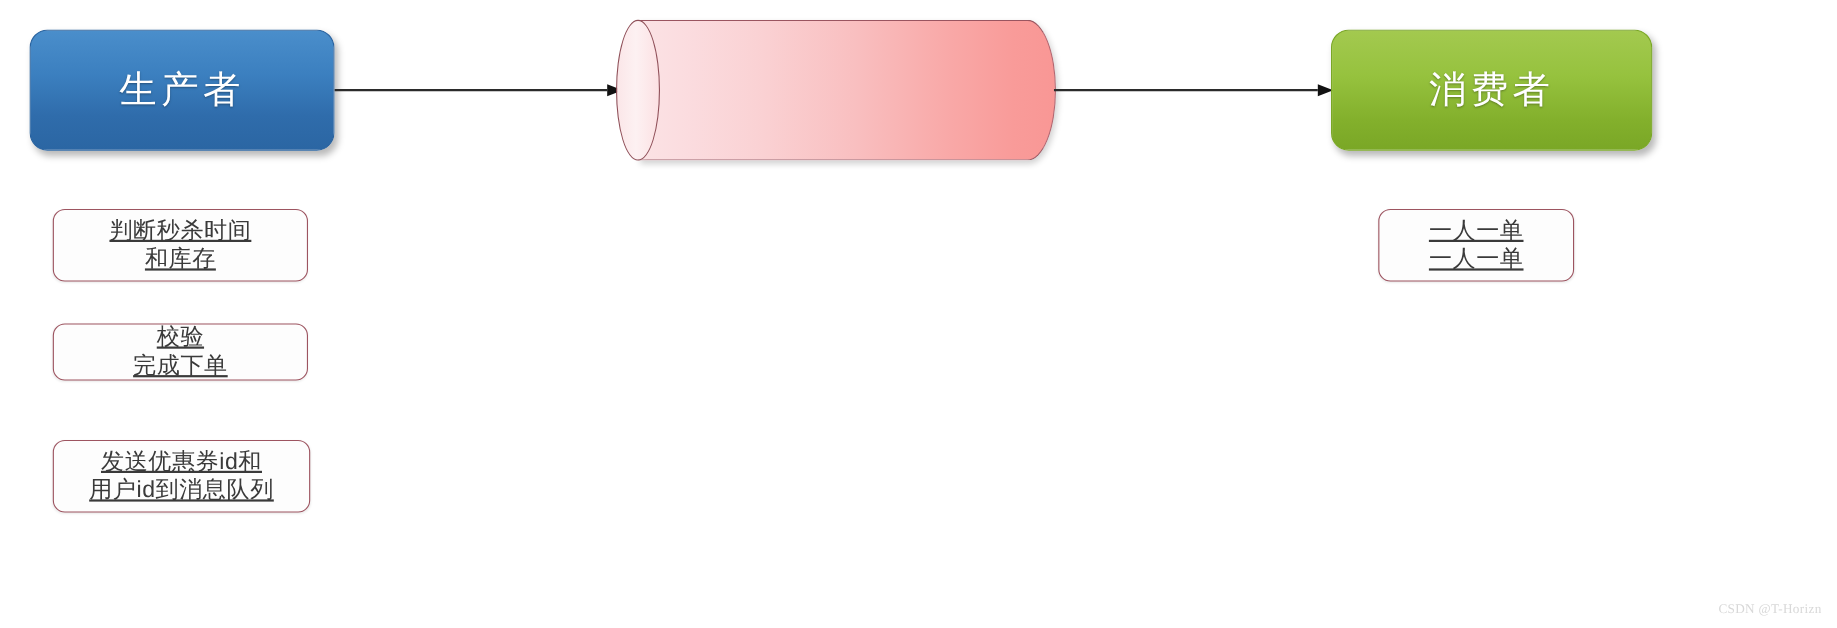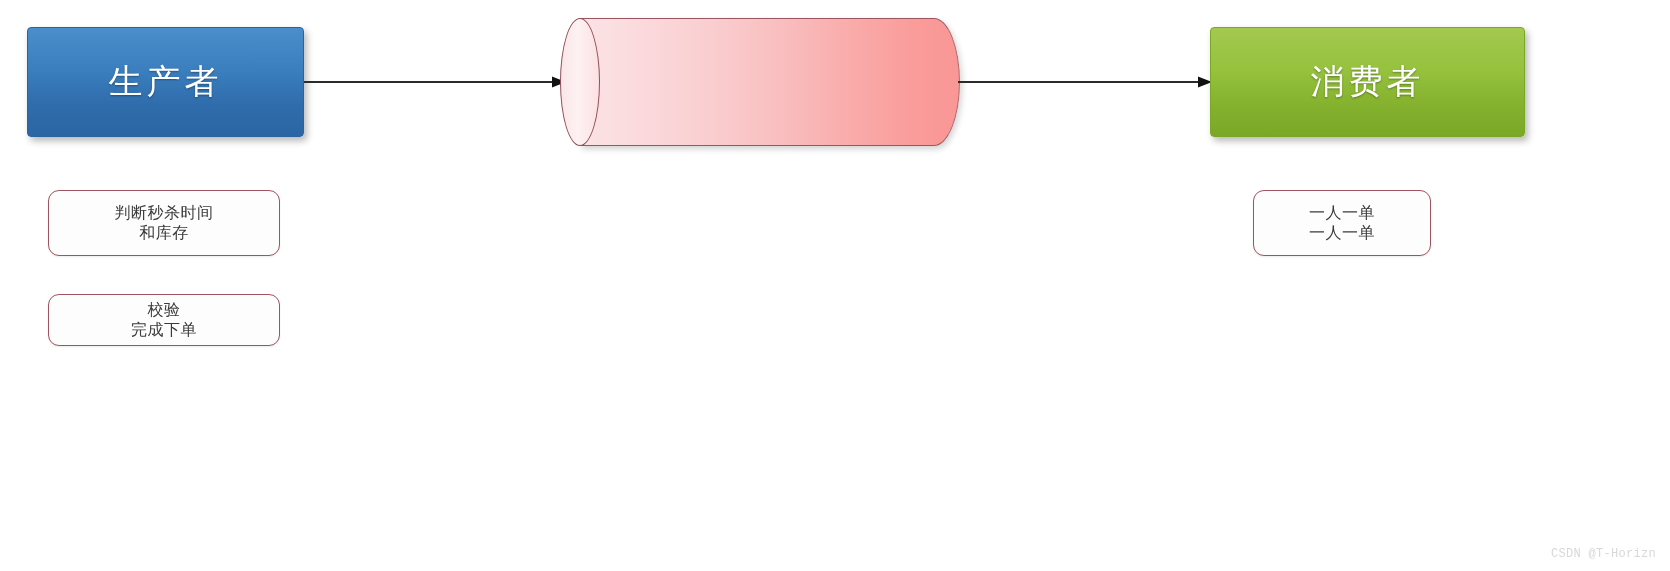--- a/index.html
+++ b/index.html
@@ -14,21 +14,21 @@
     position: relative;
     width: 1670px;
     height: 571px;
     background: #ffffff;
     overflow: hidden;
   }
 
   
   .actor-box {
     position: absolute;
-    border-radius: 4px;
+    border-radius: 16px;
     display: flex;
     align-items: center;
     justify-content: center;
     color: #ffffff;
     font-size: 34px;
     letter-spacing: 4px;
     text-shadow: 0 1px 2px rgba(0,0,0,0.35);
     box-shadow: 3px 4px 7px rgba(0,0,0,0.28);
     box-sizing: border-box;
   }
@@ -36,21 +36,21 @@
     left: 27px;
     top: 27px;
     width: 277px;
     height: 110px;
     background: linear-gradient(to bottom, #4a8ecb 0%, #3b7fbf 38%, #2f6cab 72%, #2b66a3 100%);
     border: 1px solid #2a639f;
   }
   #consumer-box {
     left: 1210px;
     top: 27px;
-    width: 315px;
+    width: 292px;
     height: 110px;
     background: linear-gradient(to bottom, #9dc košík 0%, #8fbc3f 0%);
     background: linear-gradient(to bottom, #a2c council 0%, #8ab52f 0%);
     background: linear-gradient(to bottom, #a3c94f 0%, #96c23e 38%, #83b02c 75%, #7aa726 100%);
     border: 1px solid #7aa726;
   }
 
   
   #mq-cylinder {
     position: absolute;
@@ -112,25 +112,26 @@
   .note-box {
     position: absolute;
     background: #fdfdfd;
     border: 1.5px solid #9d5460;
     border-radius: 11px;
     display: flex;
     flex-direction: column;
     align-items: center;
     justify-content: center;
     color: #3a3a3a;
-    font-size: 16px;
+    font-size: 21px;
     line-height: 1.22;
     letter-spacing: 0.5px;
     box-sizing: border-box;
     box-shadow: 0 1px 2px rgba(0,0,0,0.08);
+    text-decoration: underline;
   }
   .note-line { display: block; white-space: nowrap; }
 
   #note-check-time  { left: 48px;   top: 190px; width: 232px; height: 66px; }
   #note-one-order   { left: 48px;   top: 294px; width: 232px; height: 52px; }
   #note-send-mq     { left: 48px;   top: 400px; width: 234px; height: 66px; }
   #note-receive     { left: 1253px; top: 190px; width: 178px; height: 66px; }
 
   
   .arrow {
@@ -142,21 +143,21 @@
   #arrow-queue-to-consumer { left: 958px; top: 75px; width: 254px; }
 
   
   #watermark {
     position: absolute;
     right: 14px;
     bottom: 10px;
     font-size: 12px;
     color: #d8d8d8;
     letter-spacing: 0.3px;
-    font-family: Liberation Mono, monospace;
+    font-family: Liberation Serif, serif;
   }
 </style>
 </head>
 <body>
 
 <div id="canvas">
 
   <div class="actor-box" id="producer-box">
     <span>生产者</span>
   </div>
@@ -183,20 +184,24 @@
   <div class="note-box" id="note-check-time">
     <span class="note-line">判断秒杀时间</span>
     <span class="note-line">和库存</span>
   </div>
 
   <div class="note-box" id="note-one-order">
     <span class="note-line">校验</span>
     <span class="note-line">完成下单</span>
   </div>
 
+  <div class="note-box" id="note-send-mq">
+    <span class="note-line">发送优惠券id和</span>
+    <span class="note-line">用户id到消息队列</span>
+  </div>
 
   <div class="note-box" id="note-receive">
     <span class="note-line">一人一单</span>
     <span class="note-line">一人一单</span>
   </div>
 
   <div id="watermark">CSDN @T-Horizn</div>
 
 </div>
 

